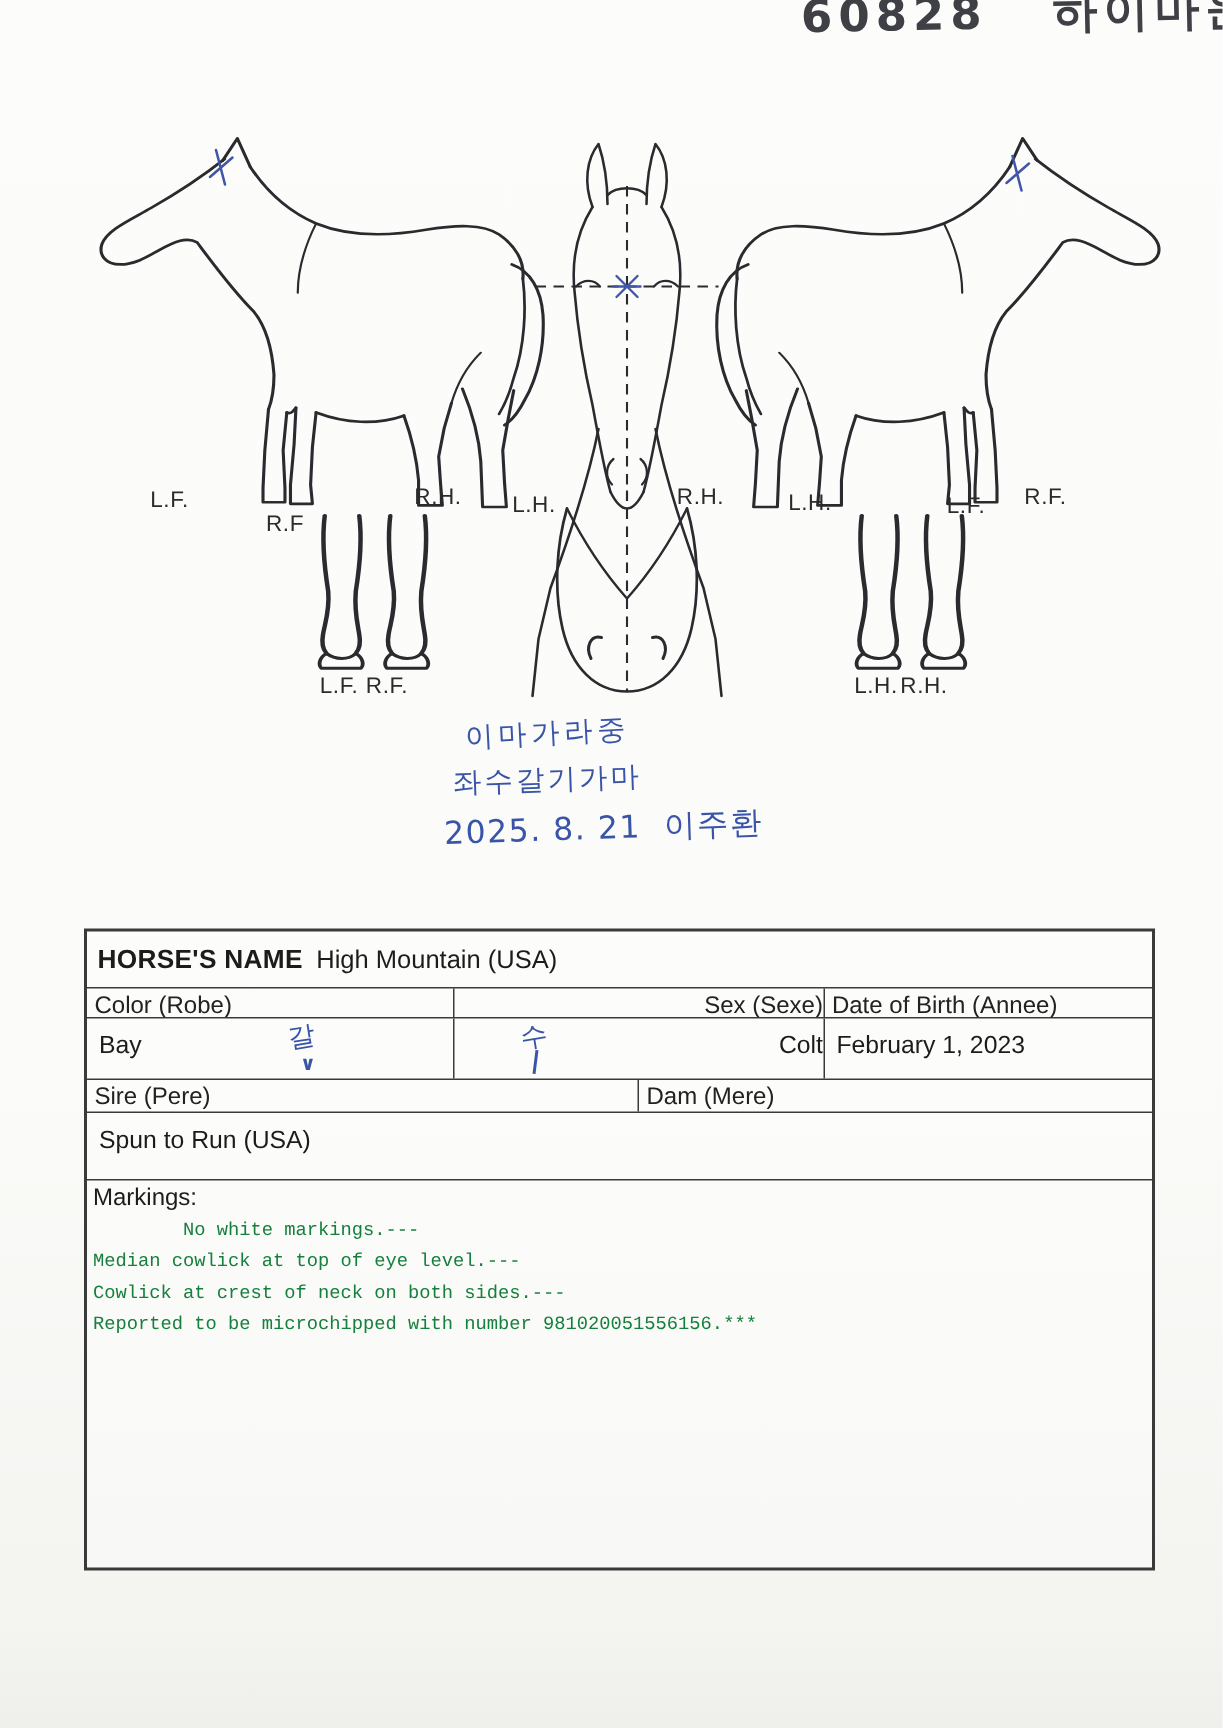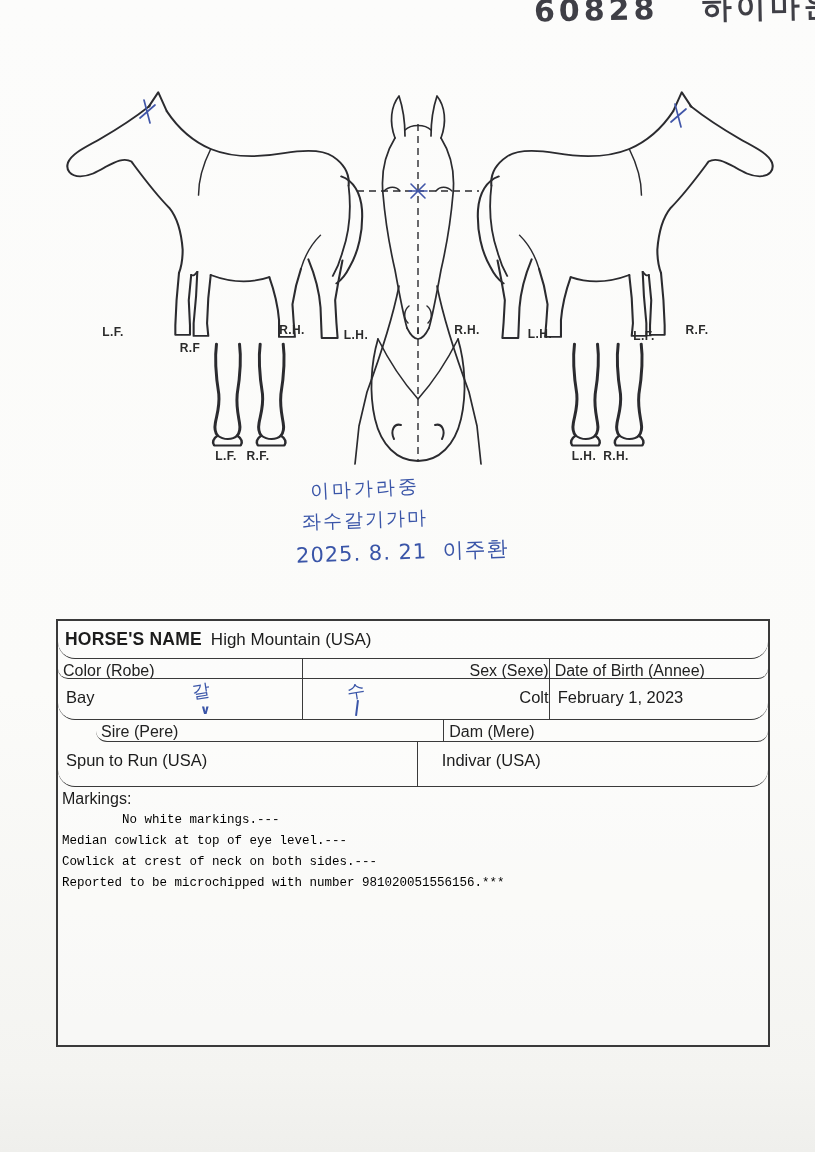--- a/index.html
+++ b/index.html
@@ -17,48 +17,48 @@
   }
   .hw-blue{color:#3a55a8;font-family:"DejaVu Sans", sans-serif;font-weight:500;white-space:pre;}
   .note1{left:310px;top:476px;font-size:19px;letter-spacing:3px;transform:rotate(-3deg);}
   .note2{left:302px;top:507px;font-size:19px;letter-spacing:2px;transform:rotate(-2deg);}
   .note3{left:296px;top:538px;font-size:21px;letter-spacing:1px;transform:rotate(-2deg);}
   .cell-note{font-size:18px;transform:rotate(-9deg);}
   .cell-check{font-size:13px;font-weight:700;}
   .sex-tail{width:2px;height:16px;background:#3a55a8;transform:rotate(7deg);}
   
   .dlabel{
-    font-size:12px;font-weight:700;color:#2b2b2b;letter-spacing:0.4px;
+    font-size:15px;font-weight:400;color:#2b2b2b;letter-spacing:0.4px;
     transform:translateX(-50%);white-space:nowrap;
   }
   
   .form{
     left:56px;top:619px;width:714px;height:428px;
     border:2px solid #3a3a3a;background:rgba(255,255,255,0.35);
     box-sizing:border-box;
   }
-  .row{display:flex;box-sizing:border-box;border-bottom:1.5px solid #3a3a3a;border-radius:17px;}
+  .row{display:flex;box-sizing:border-box;border-bottom:1.5px solid #3a3a3a;}
   .cell{box-sizing:border-box;border-right:1.5px solid #3a3a3a;overflow:hidden;}
   .cell:last-child{border-right:none;}
   .r-name{height:38px;align-items:center;padding-left:7px;}
   .r-name .lbl-big{font-size:17.5px;font-weight:700;letter-spacing:0.2px;}
   .r-name .val-big{font-size:17px;margin-left:9px;}
   .r-h{height:20px;}
   .r-v{height:41px;}
-  .r-h2{height:22px;margin-left:38px;}
+  .r-h2{height:22px;}
   .r-v2{height:45px;gap:16px;}
   .small-lbl{font-size:16px;padding:3px 0 0 5px;color:#222;}
   .val{font-size:16.5px;padding:9px 0 0 8px;}
   .w1{width:246px;} .w2{width:247px;text-align:right;} .w3{width:219px;}
   .wa{width:369px;} .wb{width:343px;}
   .r-mark{height:258px;border-bottom:none;display:block;}
   .mark-lbl{font-size:16px;padding:3px 0 2px 4px;}
   .mono{
     font-family:"Liberation Mono","DejaVu Sans Mono", monospace;
-    font-size:12.5px;line-height:21px;white-space:pre;padding-left:4px;color:#000000;
+    font-size:12.5px;line-height:21px;white-space:pre;padding-left:4px;color:#15803d;
   }
   .chip{
     text-decoration-style:wavy;
     text-decoration-color:#3a55a8;text-decoration-thickness:1.5px;text-underline-offset:4px;
   }
   svg .ink{stroke:#2b2b2f;fill:none;stroke-linecap:round;stroke-linejoin:round;}
   svg .blue{stroke:#4156a8;fill:none;stroke-linecap:round;}
   svg .dash{stroke:#2b2b2f;fill:none;stroke-dasharray:7 5;}
 </style>
 </head>
@@ -170,21 +170,20 @@
     <div class="cell w1 val">Bay</div>
     <div class="cell w2 val">Colt</div>
     <div class="cell w3 val">February 1, 2023</div>
   </div>
   <div class="row r-h2">
     <div class="cell wa small-lbl">Sire (Pere)</div>
     <div class="cell wb small-lbl">Dam (Mere)</div>
   </div>
   <div class="row r-v2">
     <div class="cell wa val">Spun to Run (USA)</div>
-    <div class="cell wb val">Indivar (USA)</div>
   </div>
   <div class="row r-mark">
     <div class="mark-lbl">Markings:</div>
     <div class="mono">        No white markings.---</div>
     <div class="mono">Median cowlick at top of eye level.---</div>
     <div class="mono">Cowlick at crest of neck on both sides.---</div>
     <div class="mono"><span>Reported to be microchipped with number </span><span class="chip">981020051556156.</span><span>***</span></div>
   </div>
 </div>
 

